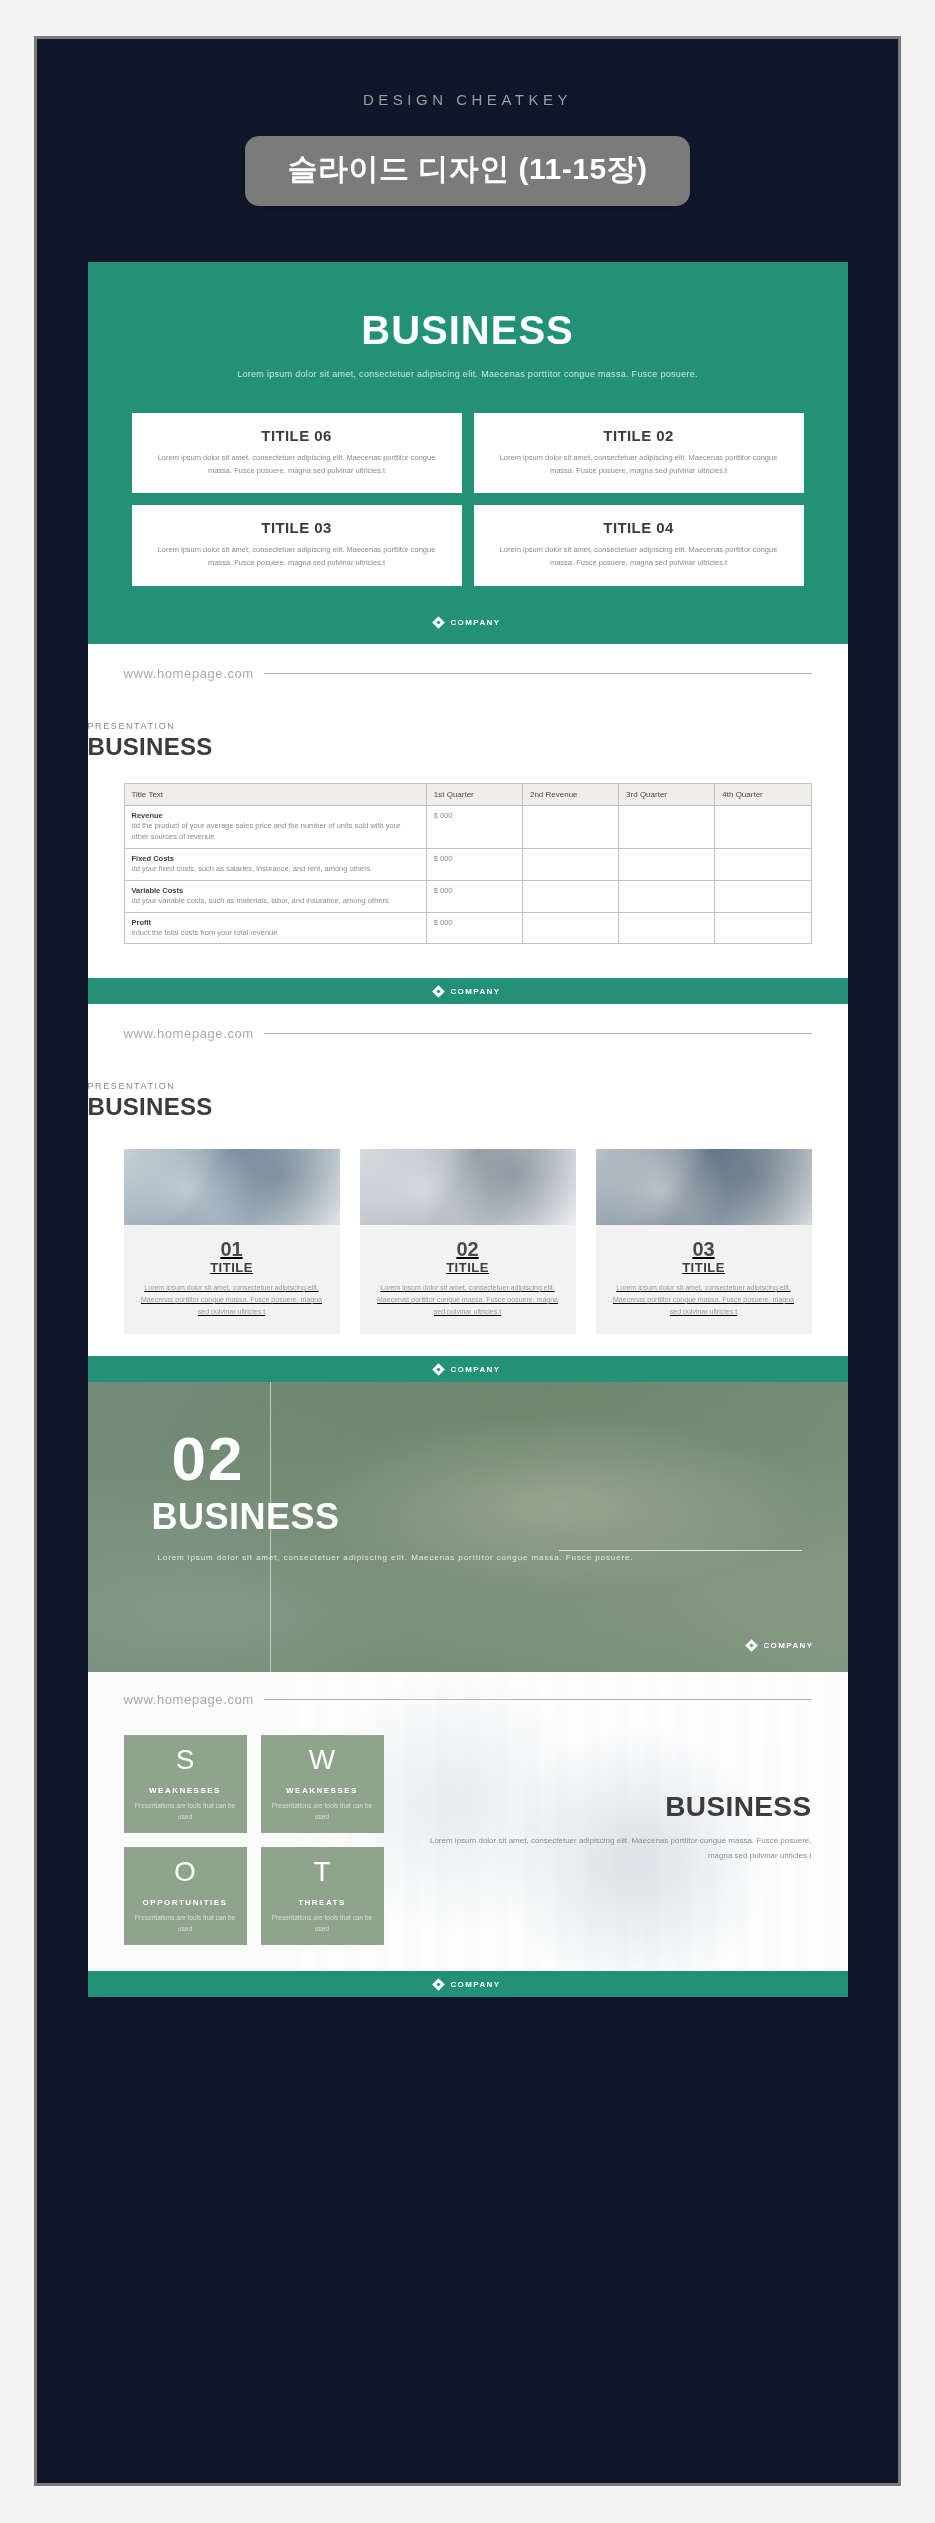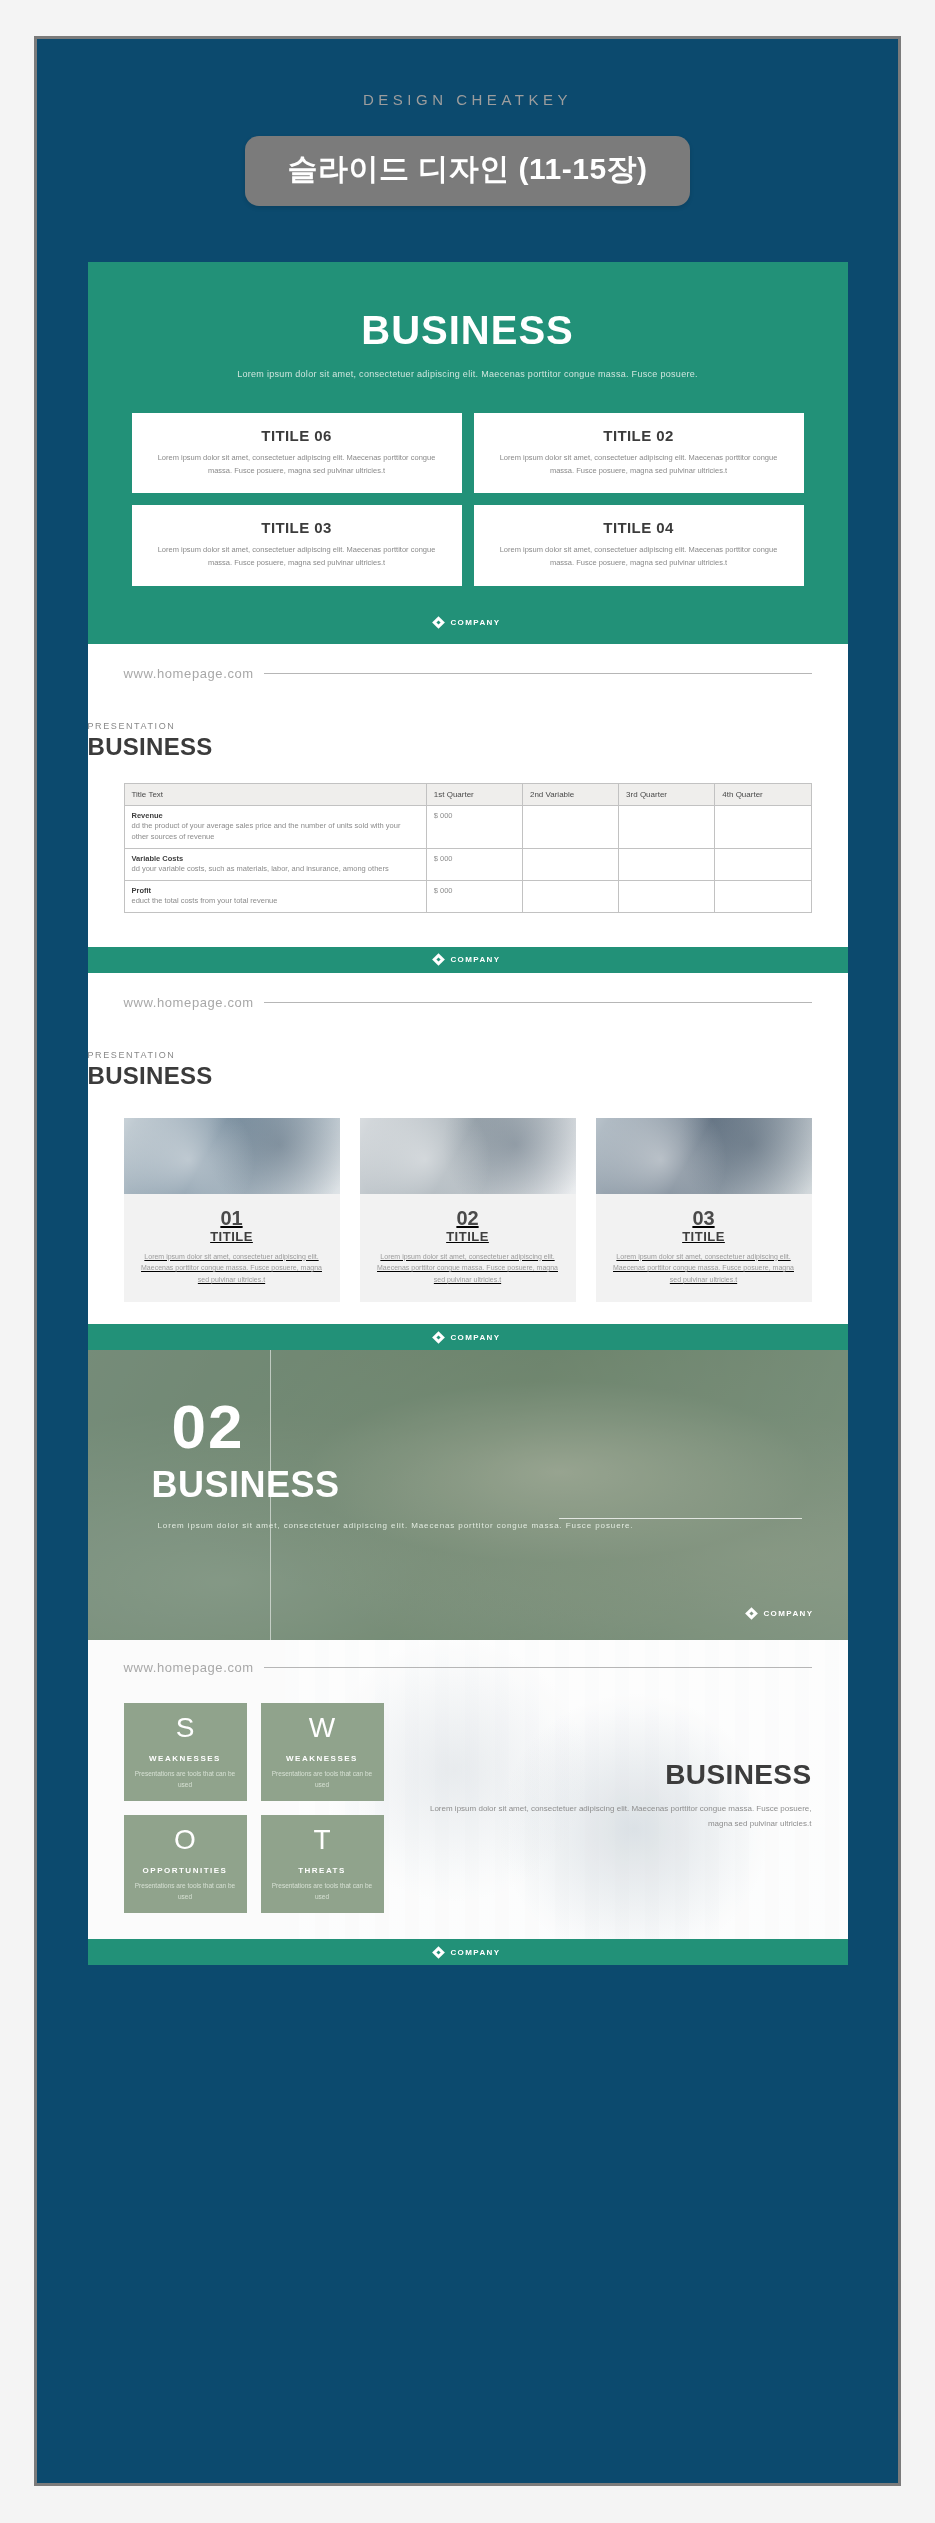--- a/index.html
+++ b/index.html
@@ -12,21 +12,21 @@
 
   .page {
     width: 935px;
     min-height: 2523px;
     background: #f4f4f4;
     padding: 36px 34px;
     position: relative;
   }
   .frame {
     border: 3px solid #7b7b7b;
-    background: #0c4a6e;
+    background: #0f172a;
     min-height: 2450px;
     padding: 52px 0 40px 0;
   }
 
   
   .kicker {
     text-align: center;
     font-size: 15px;
     letter-spacing: 4.5px;
     color: #9d9d9d;
@@ -450,30 +450,40 @@
       <div class="head-right">
         <div class="head-kicker">PRESENTATION</div>
         <div class="head-title">BUSINESS</div>
       </div>
 
       <table class="biz">
         <thead>
           <tr>
             <th class="col-label">Title Text</th>
             <th>1st Quarter</th>
-            <th>2nd Variable</th>
+            <th>2nd Revenue</th>
             <th>3rd Quarter</th>
             <th>4th Quarter</th>
           </tr>
         </thead>
         <tbody>
           <tr>
             <td>
               <div class="row-name">Revenue</div>
               <div class="row-desc">dd the product of your average sales price and the number of units sold with your other sources of revenue</div>
+            </td>
+            <td class="cell-val">$ 000</td>
+            <td class="cell-val"></td>
+            <td class="cell-val"></td>
+            <td class="cell-val"></td>
+          </tr>
+          <tr>
+            <td>
+              <div class="row-name">Fixed Costs</div>
+              <div class="row-desc">dd your fixed costs, such as salaries, insurance, and rent, among others</div>
             </td>
             <td class="cell-val">$ 000</td>
             <td class="cell-val"></td>
             <td class="cell-val"></td>
             <td class="cell-val"></td>
           </tr>
           <tr>
             <td>
               <div class="row-name">Variable Costs</div>
               <div class="row-desc">dd your variable costs, such as materials, labor, and insurance, among others</div>

